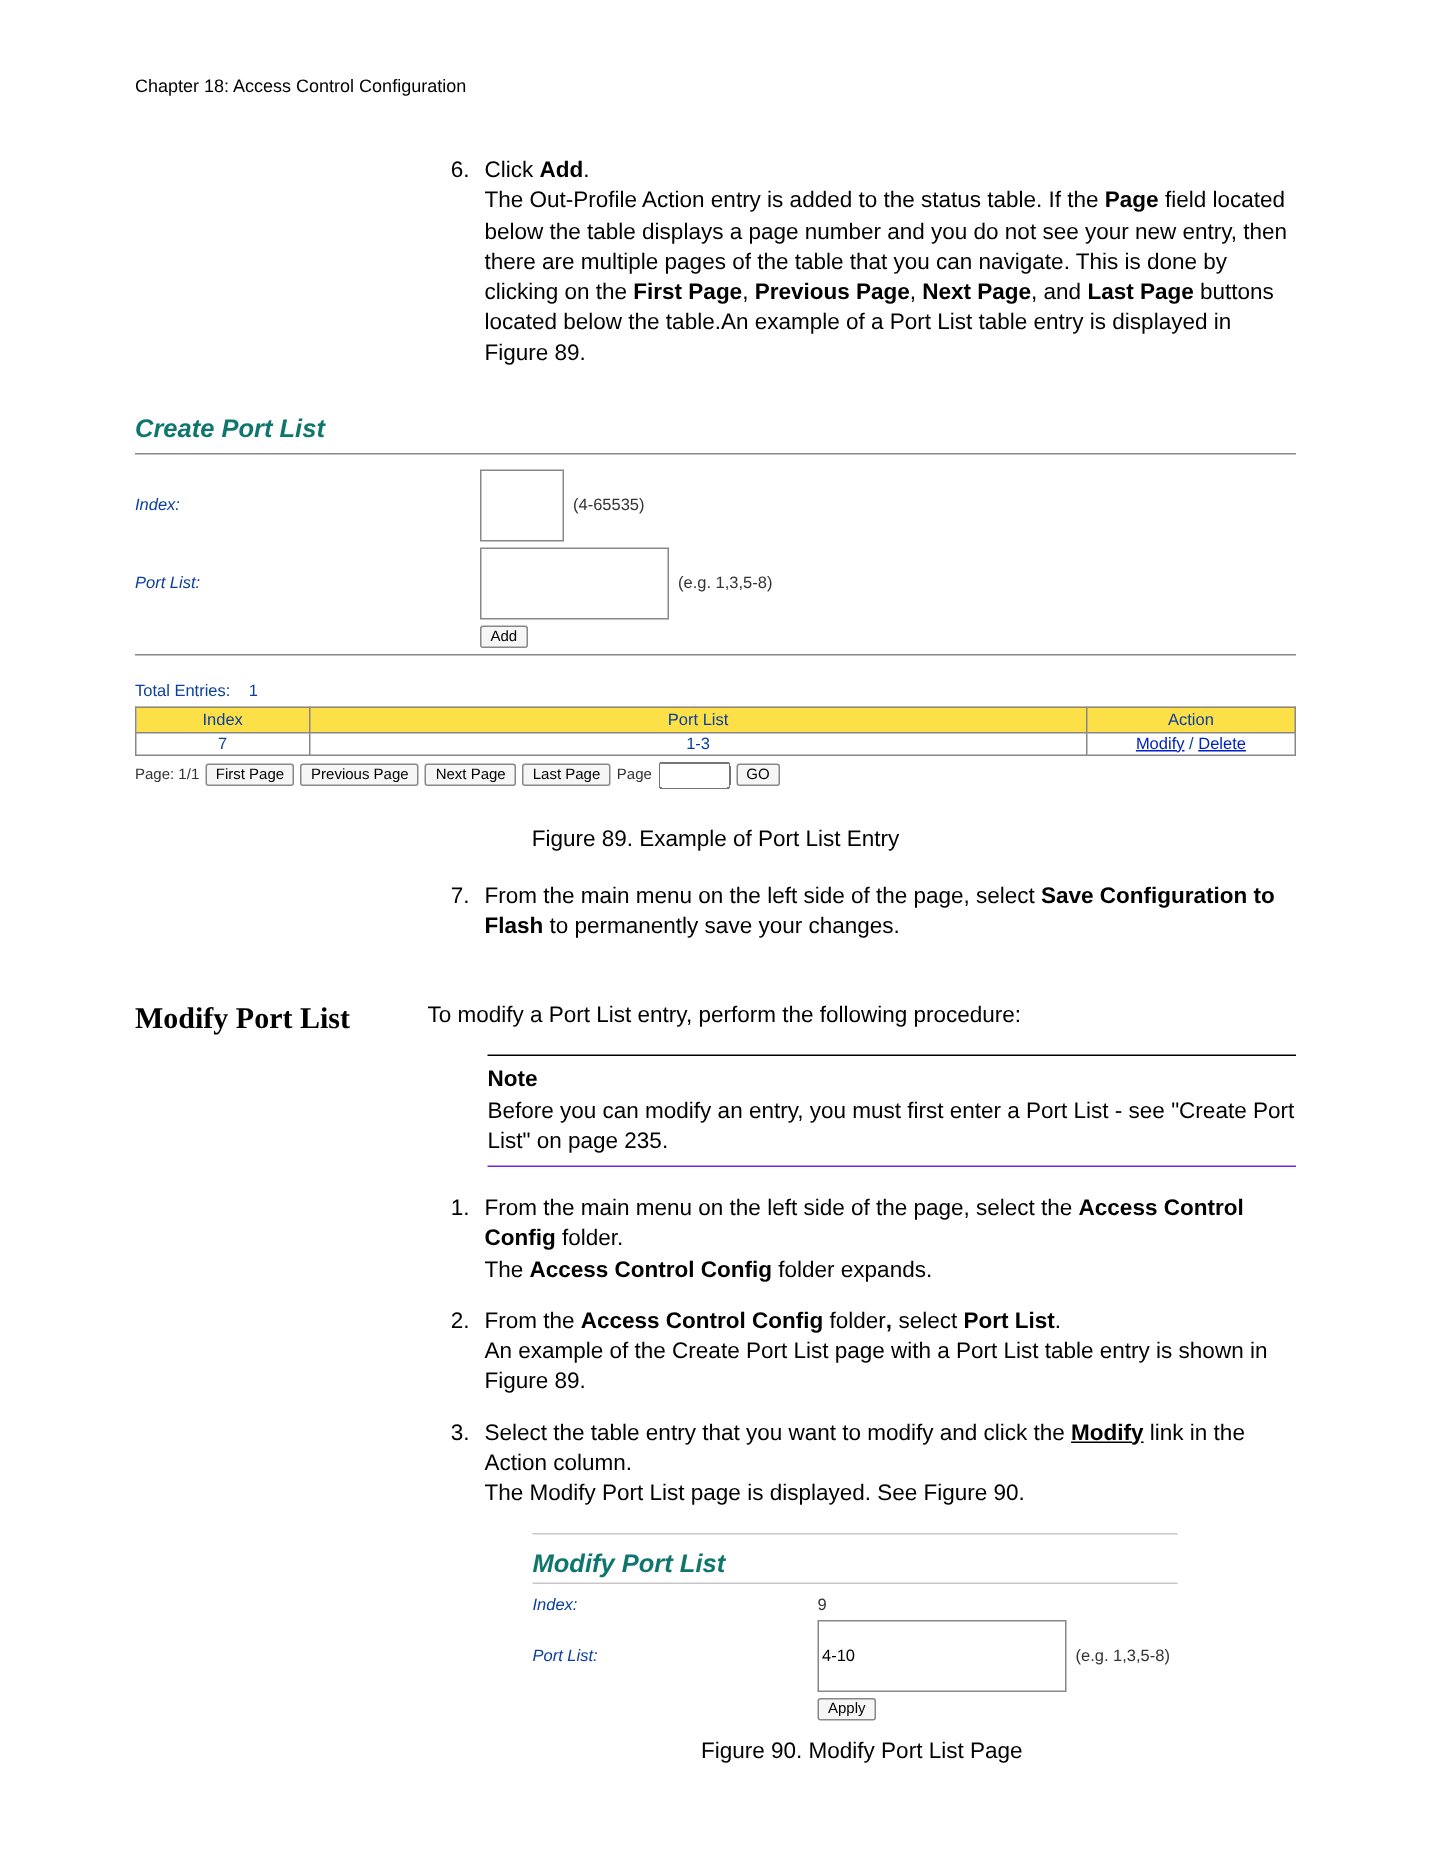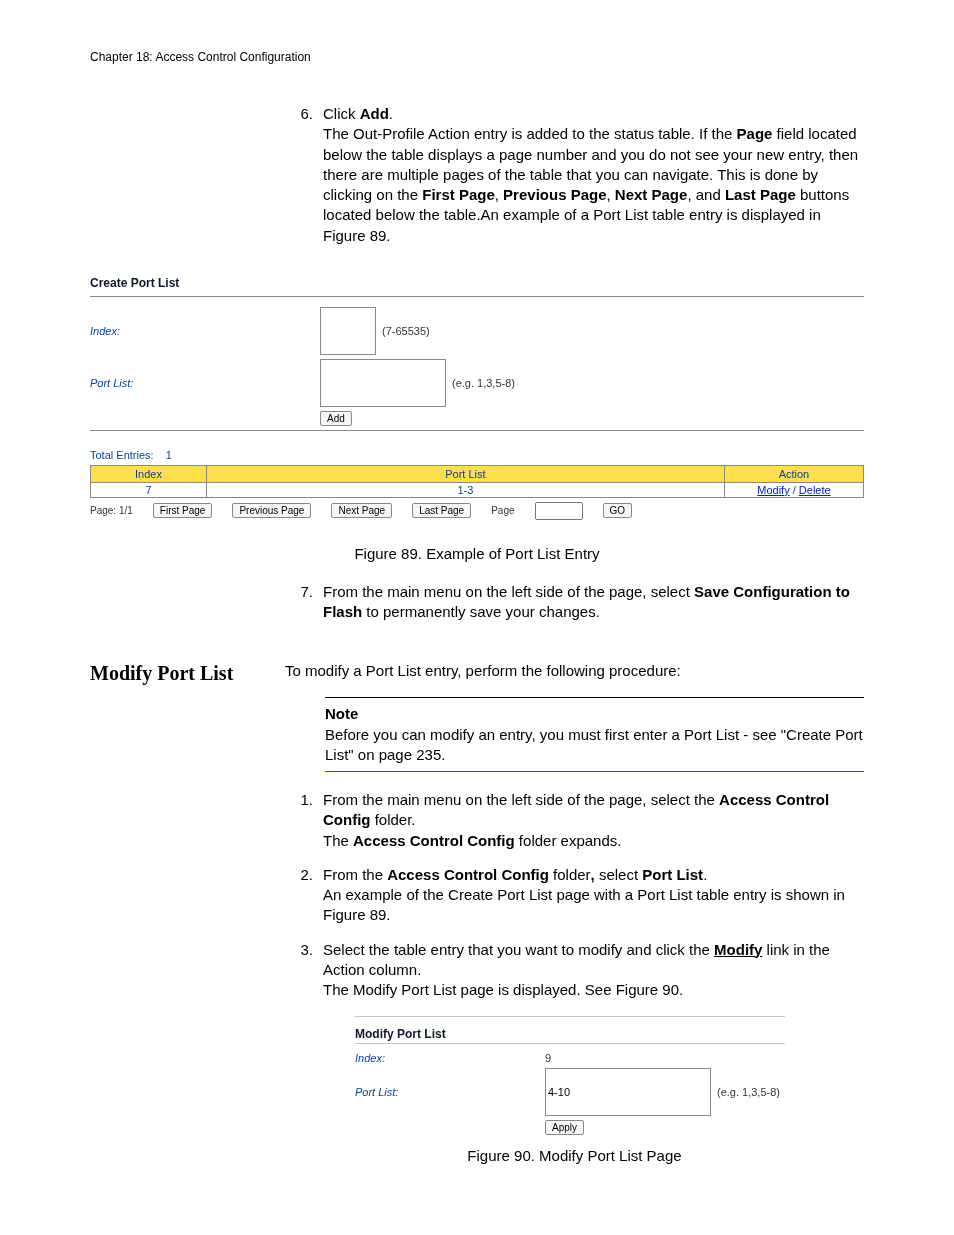--- a/index.html
+++ b/index.html
@@ -41,24 +41,25 @@
   .bold { font-weight: bold; }
   .ul-bold { font-weight: bold; text-decoration: underline; }
 
   
   .panel {
     font-size: 11px;
     color: #003a80;
     margin-top: 30px;
   }
   .panel-title {
+    font-style: italic;
     font-weight: bold;
-    color: #0f172a;
+    color: #0f766e;
     margin-bottom: 6px;
-    font-size: 12px;
+    font-size: 17px;
   }
   .panel-hr {
     border: none;
     border-top: 1px solid #888;
     margin: 4px 0 10px 0;
   }
   .form-row {
     display: flex;
     align-items: center;
     margin-bottom: 4px;
@@ -111,21 +112,21 @@
   }
   .link {
     color: #0020c0;
     text-decoration: underline;
     cursor: pointer;
   }
   .pager {
     margin-top: 4px;
     display: flex;
     align-items: center;
-    gap: 20px;
+    gap: 4px;
     font-size: 10px;
     color: #333;
   }
 
   .figure-caption {
     text-align: center;
     margin: 25px 0 20px 0;
     font-size: 15px;
   }
 
@@ -195,21 +196,21 @@
   </ol>
 </div>
 
 <div class="panel">
   <div class="panel-title">Create Port List</div>
   <hr class="panel-hr">
 
   <div class="form-row">
     <span class="lbl">Index:</span>
     <input type="text" style="width: 50px;">
-    <span class="hint">(7-65535)</span>
+    <span class="hint">(4-65535)</span>
   </div>
   <div class="form-row">
     <span class="lbl">Port List:</span>
     <input type="text" style="width: 120px;">
     <span class="hint">(e.g. 1,3,5-8)</span>
   </div>
   <div class="form-row">
     <span class="lbl"></span>
     <button class="btn">Add</button>
   </div>

